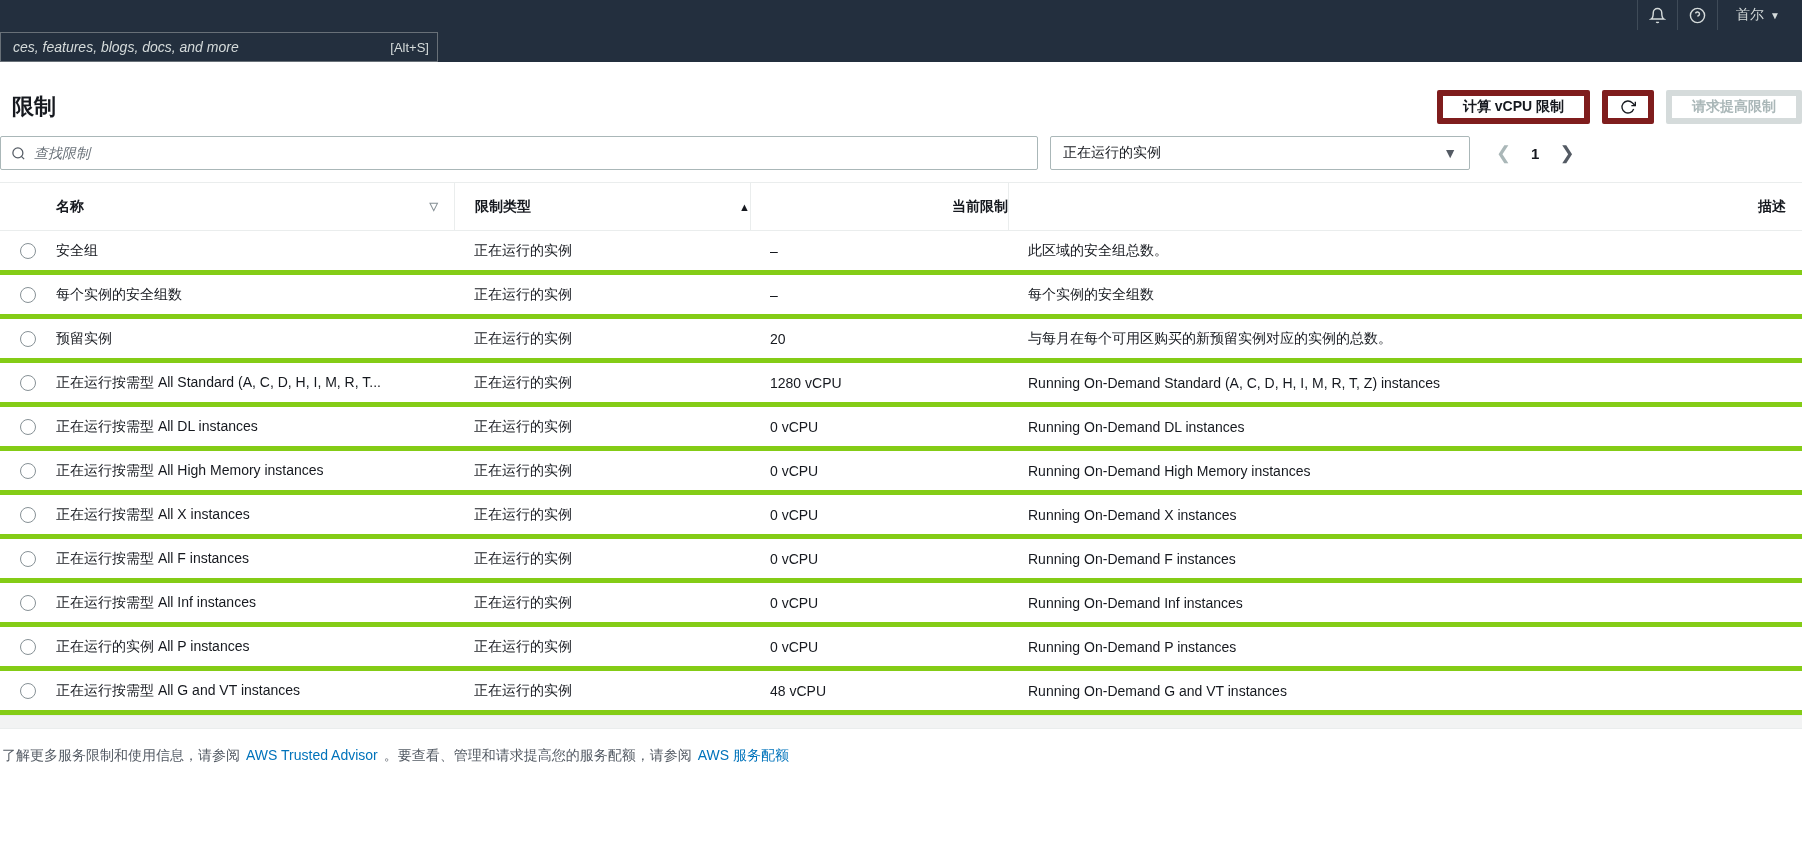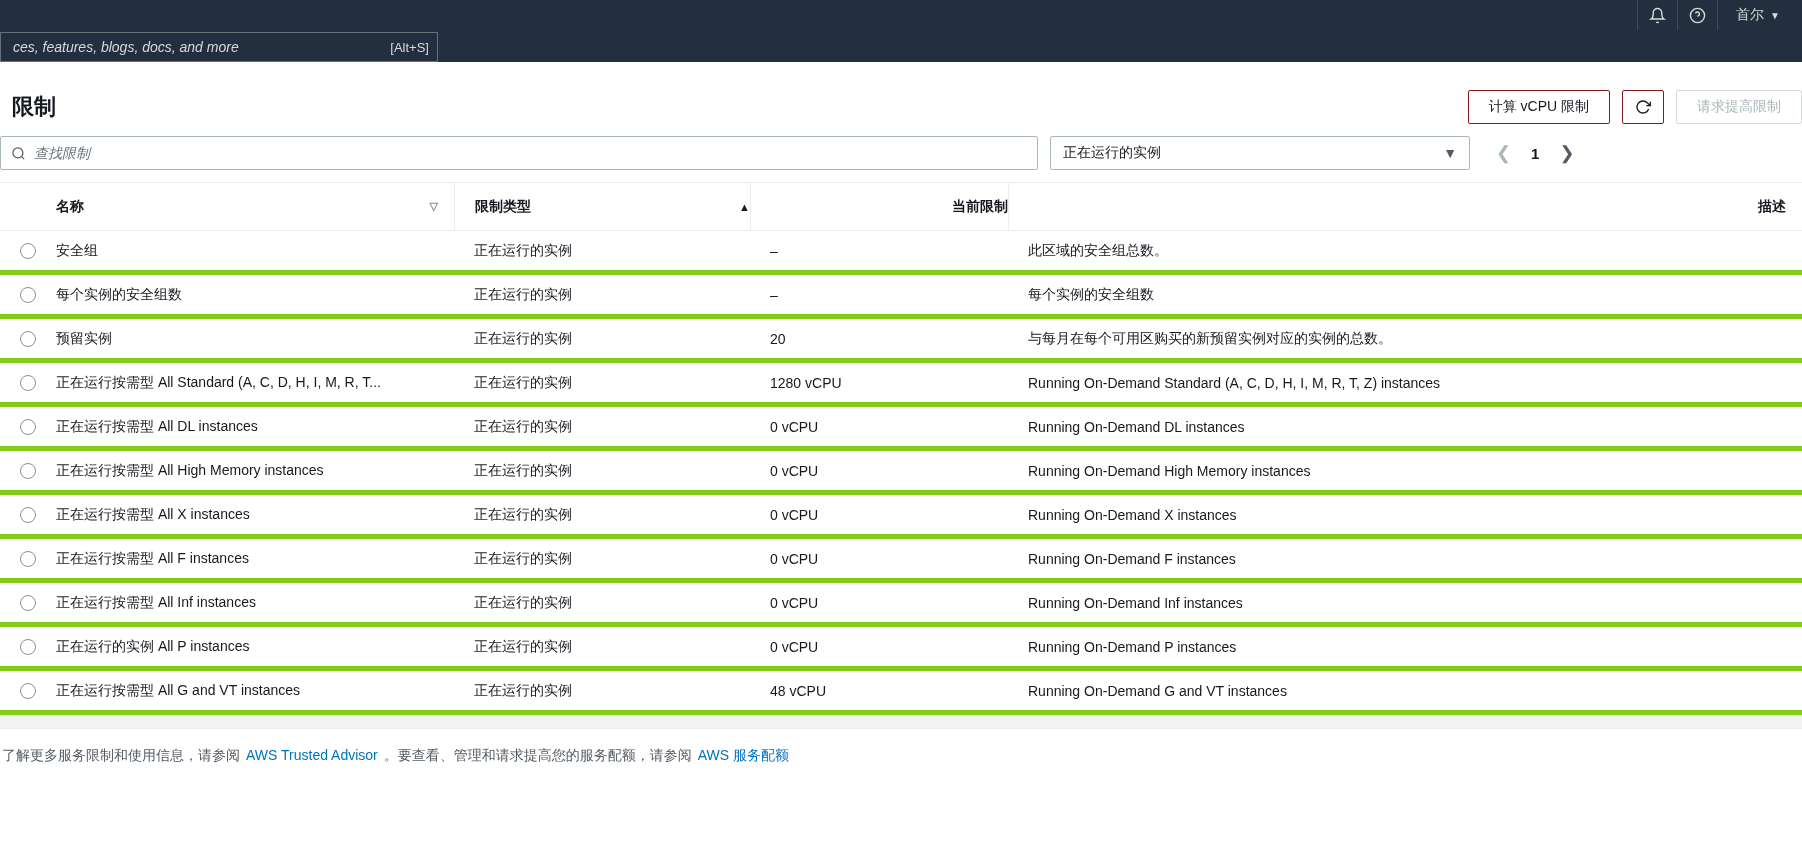--- a/index.html
+++ b/index.html
@@ -94,24 +94,24 @@
     padding-left: 12px;
   }
   .header-actions {
     margin-left: auto;
     display: flex;
     gap: 12px;
     align-items: center;
     padding-right: 0;
   }
   .btn {
-    border: 1px solid #7f1d1d;
+    border: 6px solid #7f1d1d;
     background: #fff;
     color: #16191f;
-    font-weight: 400;
+    font-weight: 700;
     font-size: 14px;
     height: 34px;
     padding: 0 20px;
     border-radius: 2px;
     cursor: pointer;
     display: flex;
     align-items: center;
     justify-content: center;
   }
   .btn.icon-only { padding: 0 12px; }

